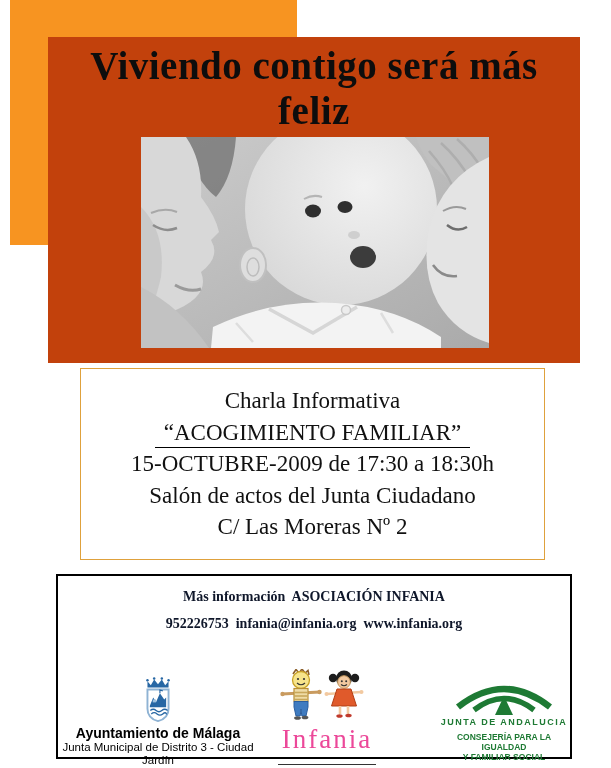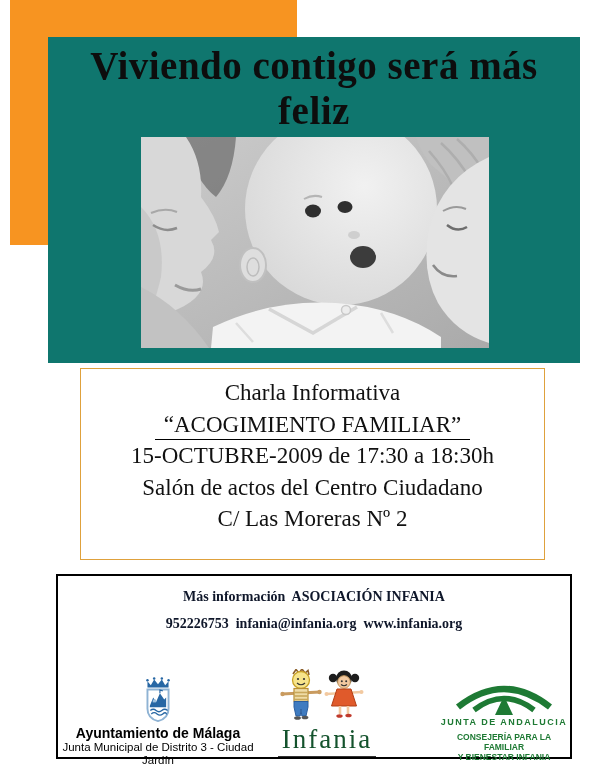--- a/index.html
+++ b/index.html
@@ -1,51 +1,51 @@
 <!DOCTYPE html>
 <html><head>
 <meta charset="utf-8">
 <style>
   html,body{margin:0;padding:0;background:#fff;}
   .page{position:relative;width:611px;height:768px;background:#ffffff;
         font-family:"Liberation Serif",serif;overflow:hidden;}
 
   
   .orange-square{position:absolute;left:10px;top:0;width:287px;height:245px;background:#F79421;}
-  .peach-banner{position:absolute;left:48px;top:37px;width:532px;height:326px;background:#0f766e;}
+  .peach-banner{position:absolute;left:48px;top:37px;width:532px;height:326px;background:#c2410c;}
 
   .title{position:absolute;left:0;top:6px;width:532px;text-align:center;
          font-weight:bold;font-size:39px;line-height:45px;color:#0d0d0d;letter-spacing:0.5px;}
 
   .photo{position:absolute;left:93px;top:100px;width:348px;height:211px;display:block;}
 
   
   .event-box{position:absolute;left:80px;top:368px;width:465px;height:192px;
              box-sizing:border-box;background:#fff;border:1.5px solid #DFA13C;
-             text-align:center;padding-top:8px;font-size:23px;color:#111;}
+             text-align:center;padding-top:16px;font-size:23px;color:#111;}
   .ev{line-height:31.5px;white-space:pre;}
   .ev .u{border-bottom:1.6px solid #000;padding:0 9px 2px 9px;}
 
   
   .info-box{position:absolute;left:56px;top:574px;width:516px;height:185px;
             box-sizing:border-box;background:#fff;border:2px solid #000;}
   .contact{text-align:center;font-weight:bold;font-size:14px;line-height:27px;
            white-space:pre;color:#0f172a;}
   .contact.first{margin-top:7px;}
 
   .logo-block{position:absolute;text-align:center;}
   .malaga{left:2px;top:101px;width:196px;color:#000000;font-family:"Liberation Sans",sans-serif;}
   .malaga svg{display:block;margin:0 auto;}
   .mname{font-size:14px;font-weight:bold;line-height:16px;margin-top:2px;}
   .msub{font-size:11.5px;line-height:13px;}
 
   .infania{left:214px;top:93px;width:110px;}
   .infania svg{display:block;margin:0 auto;}
-  .iname{display:inline-block;font-size:27px;line-height:28px;color:#14532d;
-         letter-spacing:2px;border-bottom:1.5px solid #333;padding:0 4px 3px 4px;}
+  .iname{display:inline-block;font-size:27px;line-height:28px;color:#ec4899;
+         letter-spacing:2px;border-bottom:1.5px solid #333;padding:0 4px 11px 4px;}
 
   .junta{left:378px;top:104px;width:136px;color:#1E7A34;font-family:"Liberation Sans",sans-serif;}
   .junta svg{display:block;margin:0 auto;}
   .jname{font-size:9px;font-weight:bold;letter-spacing:1.5px;line-height:11px;margin-top:1px;}
   .jsub{font-size:8.5px;font-weight:bold;line-height:10px;margin-top:4px;}
 </style>
 </head>
 <body>
 
 <div class="page">
@@ -100,21 +100,21 @@
       <path d="M128,172 L172,196 L216,170" stroke="#d6d6d6" stroke-width="3.5" fill="none"></path>
       <circle cx="205" cy="173" r="4.5" fill="#ececec" stroke="#c9c9c9" stroke-width="1.5"></circle>
       <path d="M95,186 L112,205 M240,176 L252,196" stroke="#dddddd" stroke-width="2.5"></path>
     </svg>
   </div>
 
   <div class="event-box">
     <div class="ev">Charla Informativa</div>
     <div class="ev"><span class="u">“ACOGIMIENTO FAMILIAR”</span></div>
     <div class="ev">15-OCTUBRE-2009 de 17:30 a 18:30h</div>
-    <div class="ev">Salón de actos del Centro Ciudadano</div>
+    <div class="ev">Salón de actos del Junta Ciudadano</div>
     <div class="ev">C/ Las Moreras Nº 2</div>
   </div>
 
   <div class="info-box">
     <div class="contact first">Más información  ASOCIACIÓN INFANIA</div>
     <div class="contact">952226753  infania@infania.org  www.infania.org</div>
 
     <div class="logo-block malaga">
       <svg width="36" height="46" viewBox="0 0 36 48">
         <path d="M7,11 L7,4.5 L10.5,8.5 L14,2.5 L18,7.5 L22,2.5 L25.5,8.5 L29,4.5 L29,11 Z" fill="#2767A4"></path>
@@ -172,19 +172,19 @@
     </div>
 
     <div class="logo-block junta">
       <svg width="104" height="36" viewBox="0 0 104 36">
         <path d="M6,27 Q52,-9 98,27" fill="none" stroke="#1E7A34" stroke-width="6.5"></path>
         <path d="M22,30 Q52,7 82,30" fill="none" stroke="#1E7A34" stroke-width="5.5"></path>
         <polygon points="52,16 61,35 43,35" fill="#1E7A34"></polygon>
       </svg>
       <div class="jname">JUNTA DE ANDALUCIA</div>
       <div class="jsub">
-        <div>CONSEJERÍA PARA LA FAMILIAR</div>
-        <div>Y BIENESTAR INFANIA</div>
+        <div>CONSEJERÍA PARA LA IGUALDAD</div>
+        <div>Y FAMILIAR SOCIAL</div>
       </div>
     </div>
   </div>
 
 </div>
 
 </body></html>

